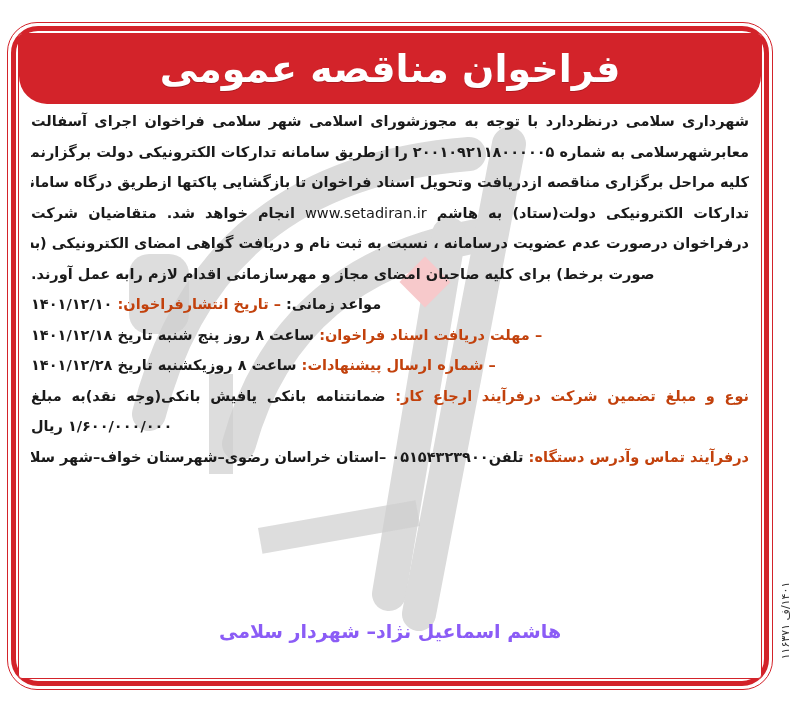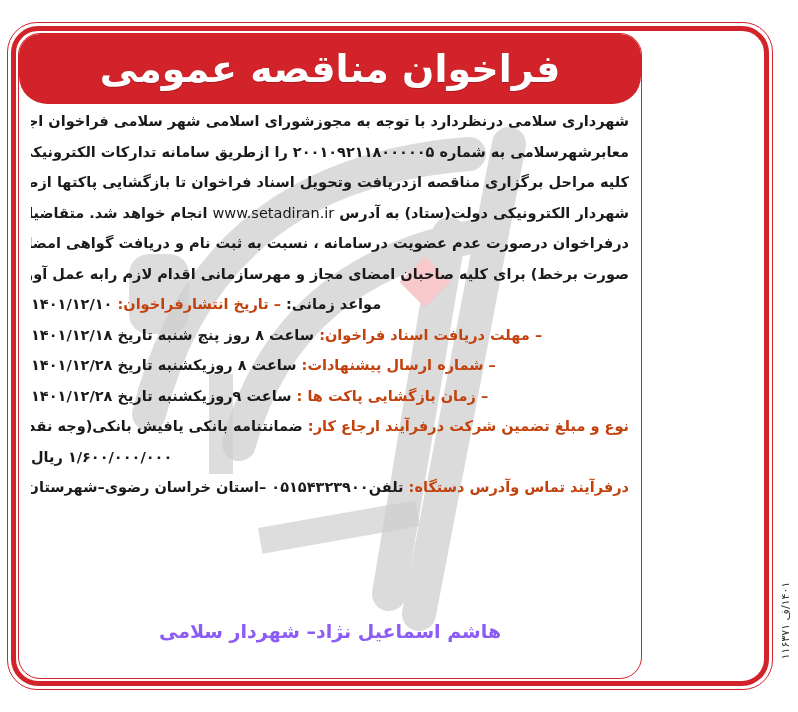--- a/index.html
+++ b/index.html
@@ -8,22 +8,22 @@
 
     .frame-outer {
       position: absolute; left: 7px; top: 22px; width: 766px; height: 668px;
       border: 1.5px solid #d3232a; border-radius: 30px;
     }
     .frame-mid {
       position: absolute; left: 11px; top: 26px; width: 758px; height: 660px;
       border: 5px solid #d3232a; border-radius: 27px;
     }
     .frame-inner {
-      position: absolute; left: 18px; top: 33px; width: 624px; height: 646px;
-      border: 1.5px solid #d3232a; border-radius: 22px; overflow: hidden;
+      position: absolute; left: 18px; top: 33px; width: 744px; height: 646px;
+      border: 1.5px solid #d3232a; border-radius: 4px; overflow: hidden;
       background: #ffffff;
     }
 
     .header-band {
       position: absolute; left: 0; top: 0; width: 100%; height: 70px;
       background: #d3232a; border-radius: 0 0 28px 28px;
       display: flex; align-items: center; justify-content: center;
     }
     .header-title {
       color: #ffffff; font-family: "DejaVu Sans", sans-serif; font-weight: bold;
@@ -88,43 +88,39 @@
       <rect x="170" y="400" width="160" height="26" transform="rotate(-10 250 413)"></rect>
     </g>
     <rect x="318" y="150" width="36" height="36" fill="#f7c9cb" transform="rotate(45 336 168)"></rect>
   </svg>
 
   <div class="content">
     <div class="line justify">شهرداری سلامی درنظردارد با توجه به مجوزشورای اسلامی شهر سلامی فراخوان اجرای آسفالت</div>
     <div class="line justify">معابرشهرسلامی به شماره ۲۰۰۱۰۹۲۱۱۸۰۰۰۰۰۵ را ازطریق سامانه تدارکات الکترونیکی دولت برگزارنماید.</div>
     <div class="line justify">کلیه مراحل برگزاری مناقصه ازدریافت وتحویل اسناد فراخوان تا بازگشایی پاکتها ازطریق درگاه سامانه</div>
     <div class="line justify">
-      <span>شهردار الکترونیکی دولت(ستاد) به آدرس</span>
+      <span>تدارکات الکترونیکی دولت(ستاد) به هاشم</span>
       <span class="url">www.setadiran.ir</span>
       <span>انجام خواهد شد. متقاضیان شرکت</span>
     </div>
     <div class="line justify">درفراخوان درصورت عدم عضویت درسامانه ، نسبت به ثبت نام  و دریافت گواهی امضای الکترونیکی (به</div>
     <div class="line">صورت برخط) برای کلیه صاحبان امضای مجاز و مهرسازمانی اقدام لازم رابه عمل آورند.</div>
 
     <div class="line">
       <span>مواعد زمانی:</span>
       <span class="red">– تاریخ انتشارفراخوان:</span>
       <span>۱۴۰۱/۱۲/۱۰</span>
     </div>
     <div class="line">
       <span class="red">– مهلت دریافت اسناد فراخوان:</span>
       <span>ساعت ۸ روز پنج شنبه تاریخ ۱۴۰۱/۱۲/۱۸</span>
     </div>
     <div class="line">
       <span class="red">– شماره ارسال پیشنهادات:</span>
       <span>ساعت ۸ روزیکشنبه تاریخ ۱۴۰۱/۱۲/۲۸</span>
-    </div>
-    <div class="line">
-      <span class="red">– زمان بازگشایی پاکت ها :</span>
-      <span>ساعت ۹روزیکشنبه تاریخ ۱۴۰۱/۱۲/۲۸</span>
     </div>
 
     <div class="line justify">
       <span class="red">نوع و مبلغ تضمین شرکت درفرآیند ارجاع کار:</span>
       <span>ضمانتنامه بانکی یافیش بانکی(وجه نقد)به مبلغ</span>
     </div>
     <div class="line">۱/۶۰۰/۰۰۰/۰۰۰ ریال</div>
 
     <div class="line justify">
       <span class="red">درفرآیند تماس وآدرس دستگاه:</span>

